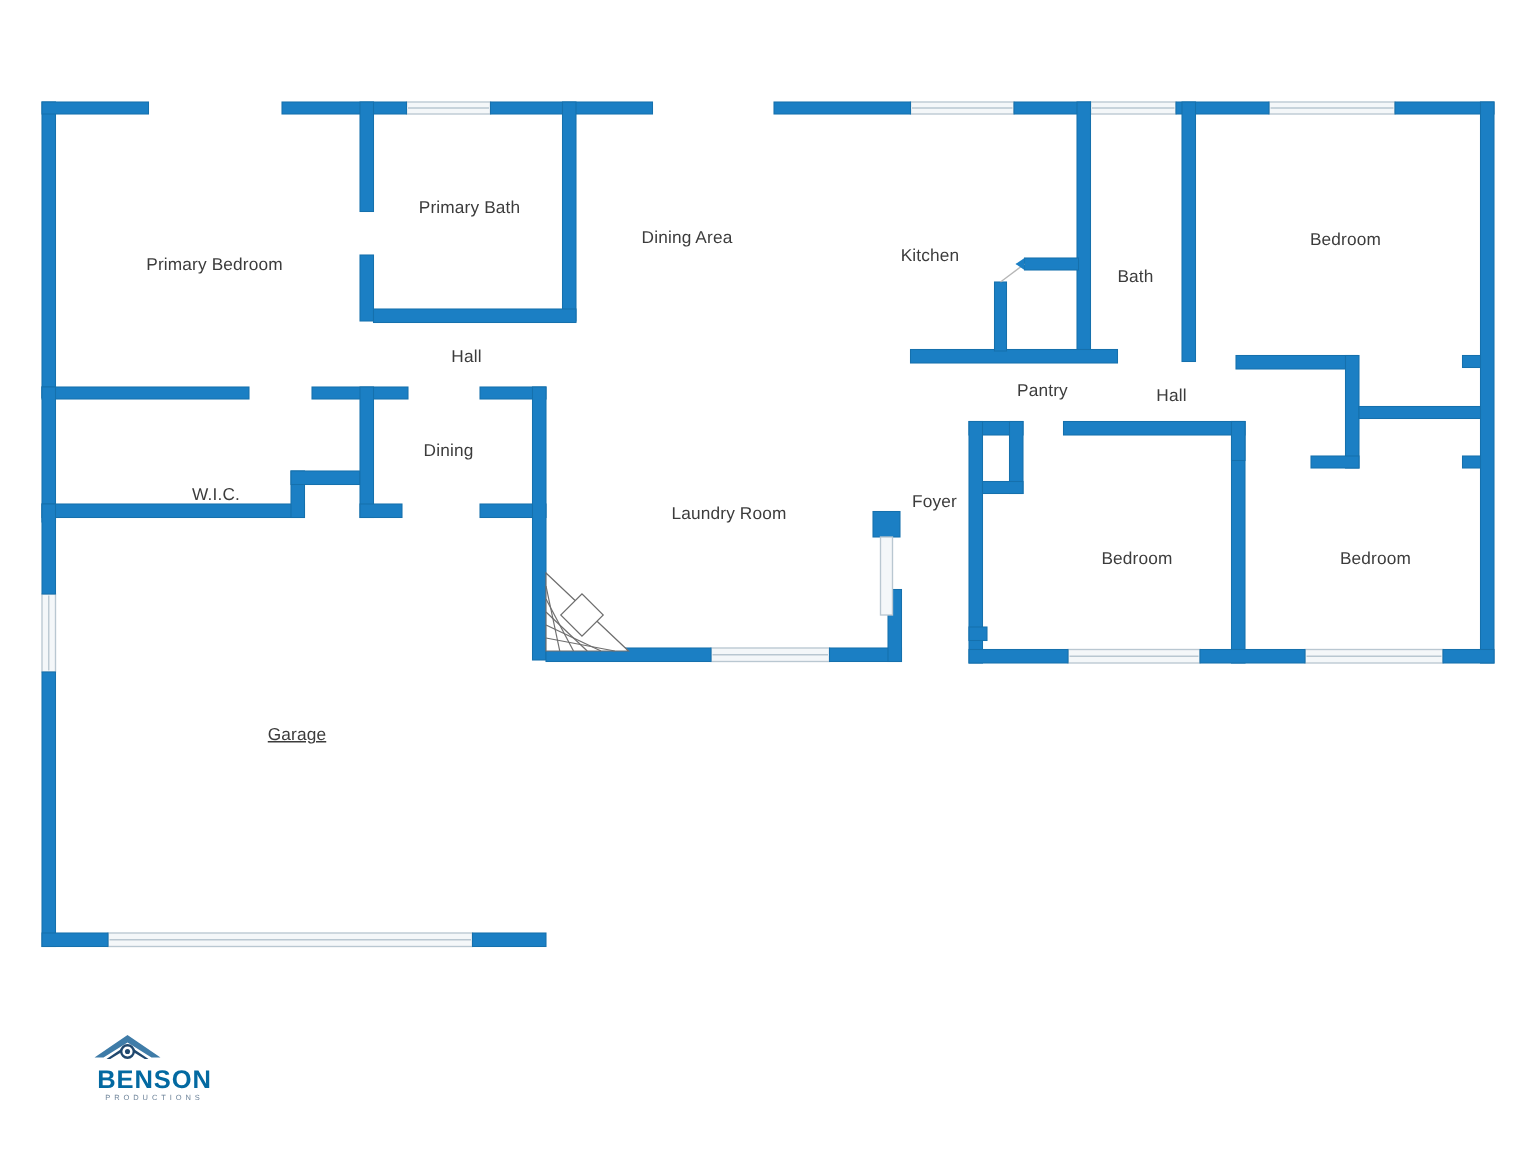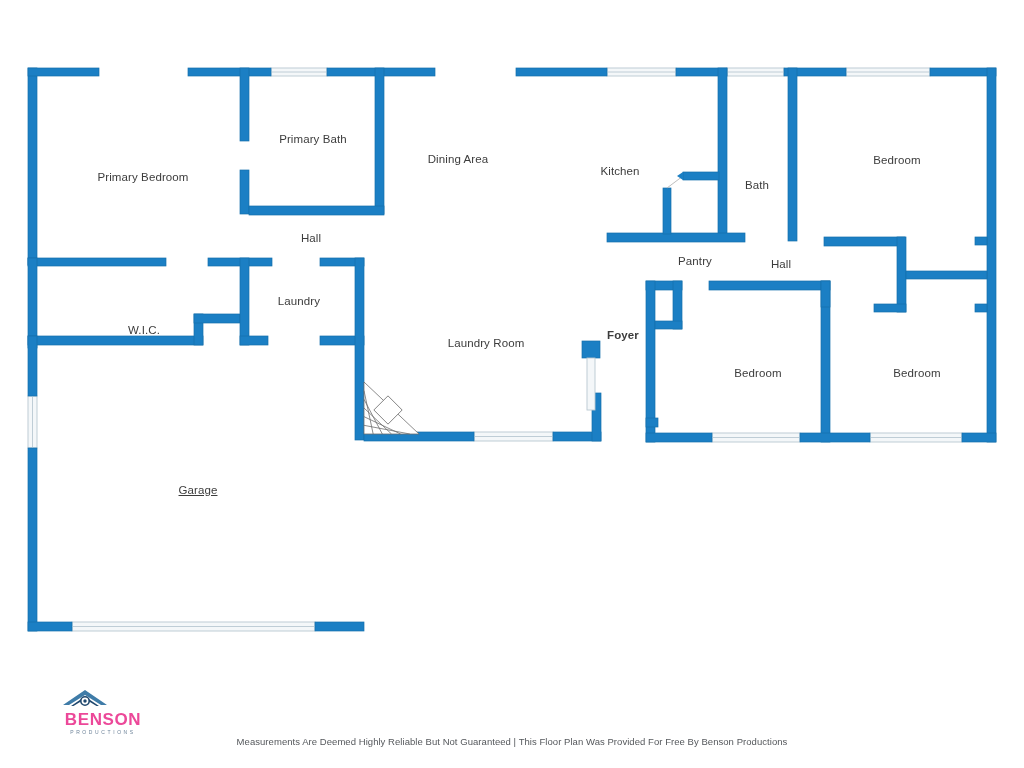--- a/index.html
+++ b/index.html
@@ -62,21 +62,21 @@
   }
   #brand-logo .logo-word {
     position: absolute;
     left: 0px;
     top: 22px;
     width: 130px;
     text-align: center;
     font-family: "Liberation Sans", sans-serif;
     font-size: 17px;
     font-weight: bold;
-    color: #ec4899;
+    color: #0369a1;
     letter-spacing: 0.6px;
   }
   #brand-logo .logo-sub {
     position: absolute;
     left: 0px;
     top: 41px;
     width: 130px;
     text-align: center;
     font-family: "Liberation Sans", sans-serif;
     font-size: 5px;
@@ -214,40 +214,39 @@
           <rect x="587" y="358" width="8" height="52" fill="#f4f7f9" stroke="#b9c7d1" stroke-width="0.9"></rect>
         </g>
       </g>
   </svg>
 
   <div id="room-labels">
       <div class="room-label" style="left: 143px; top: 177px; text-align: center;">Primary Bedroom</div>
       <div class="room-label" style="left: 313px; top: 139px;">Primary Bath</div>
       <div class="room-label" style="left: 311px; top: 238px;">Hall</div>
       <div class="room-label" style="left: 144px; top: 306px; margin-top: 24px;">W.I.C.</div>
-      <div class="room-label" style="left: 299px; top: 301px;">Laundry</div>
+      <div class="room-label" style="left: 299px; top: 301px;">Dining</div>
       <div class="room-label" style="left: 198px; top: 490px; text-decoration: underline;">Garage</div>
       <div class="room-label" style="left: 458px; top: 159px; text-align: center;">Dining Area</div>
       <div class="room-label" style="left: 486px; top: 343px;">Laundry Room</div>
-      <div class="room-label" style="left: 623px; top: 335px; font-weight: bold;">Foyer</div>
+      <div class="room-label" style="left: 623px; top: 335px;">Foyer</div>
       <div class="room-label" style="left: 620px; top: 159px; margin-top: 12px;">Kitchen</div>
       <div class="room-label" style="left: 695px; top: 216px; margin-top: 45px;">Pantry</div>
       <div class="room-label" style="left: 757px; top: 161px; margin-top: 24px;">Bath</div>
       <div class="room-label" style="left: 781px; top: 264px;">Hall</div>
       <div class="room-label" style="left: 897px; top: 160px;">Bedroom</div>
       <div class="room-label" style="left: 758px; top: 373px;">Bedroom</div>
       <div class="room-label" style="left: 917px; top: 373px;">Bedroom</div>
     </div>
 
   <div id="brand-logo">
     <svg class="logo-mark" viewBox="0 0 50 24">
       <path d="M25 2 L47 17 L41 17 L25 7 L9 17 L3 17 Z" fill="#3f7ca8"></path>
       <path d="M25 8.5 L39 18 L36.5 18 L25 11 L13.5 18 L11 18 Z" fill="#20486e"></path>
       <circle cx="25" cy="13" r="4.2" fill="#ffffff" stroke="#20486e" stroke-width="1.6"></circle>
       <circle cx="25" cy="13" r="1.7" fill="#20486e"></circle>
     </svg>
     <div class="logo-word">BENSON</div>
     <div class="logo-sub">PRODUCTIONS</div>
   </div>
 
-  <div id="footer-note">Measurements Are Deemed Highly Reliable But Not Guaranteed | This Floor Plan Was Provided For Free By Benson Productions</div>
 
 </div>
 
 </body></html>

